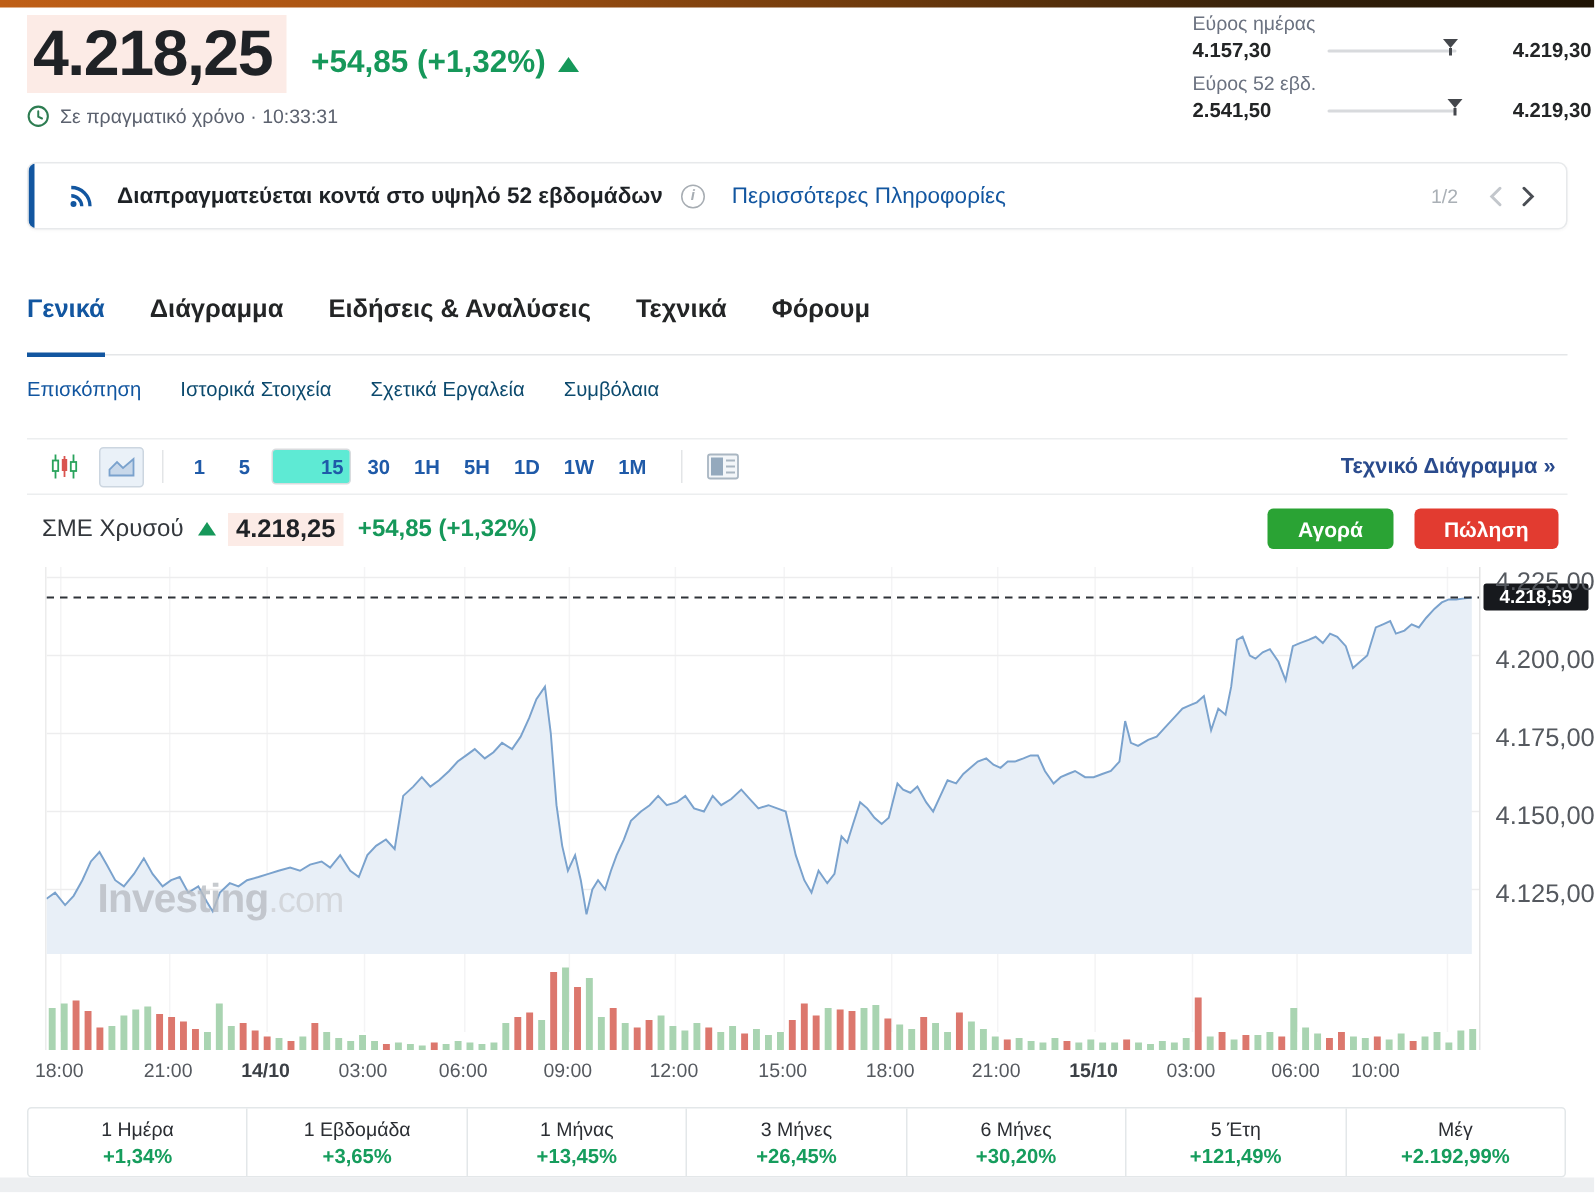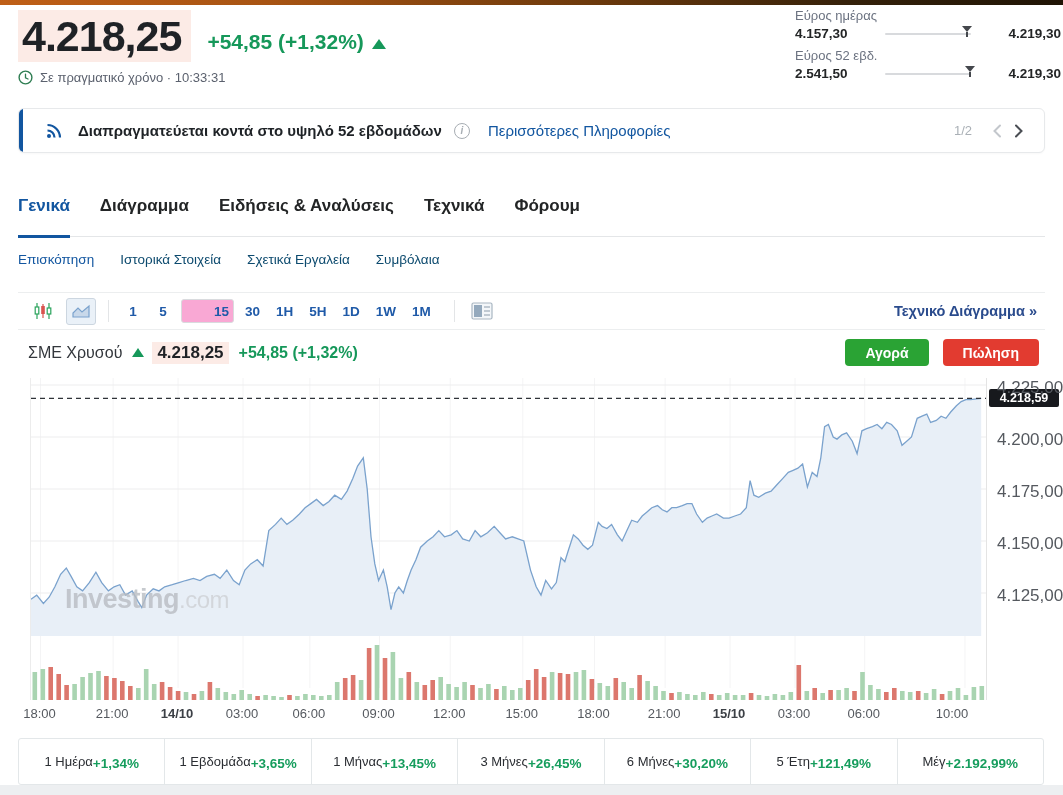--- a/index.html
+++ b/index.html
@@ -59,21 +59,21 @@
   
   .toolbar { position:absolute; top:292px; left:18px; width:1027px; height:38px;
     border-top:1px solid #eceeef; border-bottom:1px solid #eceeef; display:flex; align-items:center; padding-left:10px; }
   .tool-btn { width:30px; height:27px; display:flex; align-items:center; justify-content:center;
     border-radius:3px; cursor:pointer; }
   .tool-btn.boxed { background:#eaf1f8; border:1px solid #ccd6e0; margin-left:8px; }
   .tool-sep { width:1px; height:22px; background:#e3e5e7; margin:0 12px; }
   .interval { min-width:24px; height:24px; display:flex; align-items:center; justify-content:center;
     font-size:13.5px; font-weight:bold; color:#1f5aa8; margin-right:6px; padding:0 4px; border-radius:3px;
     border:1px solid transparent; cursor:pointer; }
-  .interval.active { background:#f9a8d4; border-color:#d9dbde;padding-left:32px; }
+  .interval.active { background:#5eead4; border-color:#d9dbde;padding-left:32px; }
   .tech-link { margin-left:auto; margin-right:8px; font-size:14.5px; font-weight:bold; color:#2a4b8d; cursor:pointer; }
 
   
   .instrument { position:absolute; top:331px; left:18px; width:1027px; height:43px; display:flex; align-items:center; padding-left:10px; }
   .inst-name { font-size:16px; color:#33373c; }
   .inst-arrow { width:0; height:0; border-left:6px solid transparent; border-right:6px solid transparent;
     border-bottom:9px solid #16985a; margin:0 8px 0 10px; }
   .inst-price { font-size:17px; font-weight:bold; color:#1f2226; background:#fcebe6; padding:1px 5px; }
   .inst-change { font-size:16px; font-weight:bold; color:#16985a; margin-left:10px; }
   .btn { height:27px; border-radius:4px; color:#fff; font-size:14px; font-weight:bold; display:flex;
@@ -91,21 +91,21 @@
   .x-label { position:absolute; top:0; width:46px; margin-left:-23px; text-align:center; font-size:13px; color:#55595f; }
   .x-label.bold { font-weight:bold; color:#3c4046; }
   .y-scale { position:absolute; left:968px; top:4px; width:77px; height:322px; border-left:1px solid #e4e4e4; }
   .y-label { position:absolute; left:10px; font-size:17px; color:#55595f; }
   .price-tag { position:absolute; left:2px; width:70px; background:#17191d; color:#fff; font-size:12.5px;
     font-weight:bold; text-align:center; padding:2px 0; border-radius:2px; }
 
   
   .perf { position:absolute; top:738px; left:18px; width:1026px; height:47px; border:1px solid #e3e7e9;
     border-radius:3px; display:flex; background:#fff; }
-  .perf-cell { flex:1; border-right:1px solid #e3e7e9; display:flex; flex-direction:row;
+  .perf-cell { flex:1; border-right:1px solid #e3e7e9; display:flex; flex-direction:column;
     align-items:center; justify-content:center; cursor:pointer; }
   .perf-cell:last-child { border-right:none; }
   .perf-label { font-size:13px; color:#2b2e33; }
   .perf-value { font-size:13.5px; font-weight:bold; color:#169d5d; margin-top:3px; }
 
   .bottom-strip { position:absolute; bottom:0; left:0; right:0; height:10px; background:#edeff1; }
 </style>
 </head>
 <body>
 
@@ -395,21 +395,21 @@
         <span class="x-label" style="left: 212.01px;">03:00</span>
         <span class="x-label" style="left: 278.86px;">06:00</span>
         <span class="x-label" style="left: 348.575px;">09:00</span>
         <span class="x-label" style="left: 419.245px;">12:00</span>
         <span class="x-label" style="left: 491.825px;">15:00</span>
         <span class="x-label" style="left: 563.45px;">18:00</span>
         <span class="x-label" style="left: 634.12px;">21:00</span>
         <span class="x-label bold" style="left: 699.06px;">15/10</span>
         <span class="x-label" style="left: 764px;">03:00</span>
         <span class="x-label" style="left: 833.715px;">06:00</span>
-        <span class="x-label" style="left: 922px; text-align: center;">10:00</span>
+        <span class="x-label" style="left: 887px; text-align: center;">10:00</span>
       </div>
     <div class="y-scale" id="y-scale">
       <div class="price-tag" id="price-tag" style="top: 11.3424px;">4.218,59</div>
     <div class="y-label" style="top: 0.0095999px;">4.225,00</div>
         <div class="y-label" style="top: 52.0096px;">4.200,00</div>
         <div class="y-label" style="top: 104.01px;">4.175,00</div>
         <div class="y-label" style="top: 156.01px;">4.150,00</div>
         <div class="y-label" style="top: 208.01px;">4.125,00</div>
       </div>
   </div>

